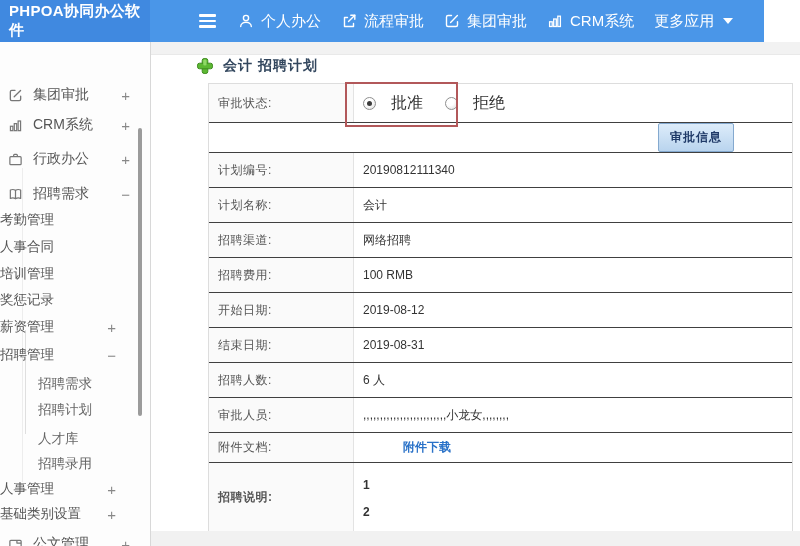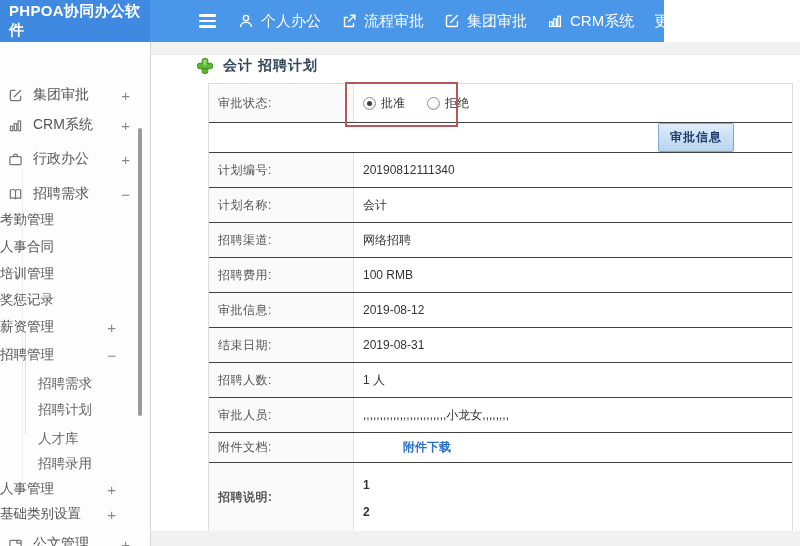--- a/index.html
+++ b/index.html
@@ -3,21 +3,21 @@
 <meta charset="utf-8">
 <style>
   * { margin:0; padding:0; box-sizing:border-box; }
   html,body { width:800px; height:546px; }
   body {
     position:relative; overflow:hidden; background:#fff;
     font-family:"Liberation Sans","DejaVu Sans",sans-serif;
     -webkit-font-smoothing:antialiased;
   }
   
-  .topbar { position:absolute; left:0; top:0; width:664px; height:42px; background:#4a96e8; z-index:10; }
+  .topbar { position:absolute; left:0; top:0; width:764px; height:42px; background:#4a96e8; z-index:10; }
   .logo { position:absolute; left:0; top:0; width:150px; height:42px; background:#4089e0;
           color:#fff; font-size:15px; font-weight:bold; display:flex; align-items:center; padding-left:9px; letter-spacing:.3px; }
   .nav { position:absolute; left:197px; top:0; height:42px; display:flex; align-items:center; gap:20px; color:#fff; }
   .hamburger { display:flex; flex-direction:column; gap:3px; cursor:pointer; padding:4px 2px; }
   .hamburger i { display:block; width:17px; height:2.4px; background:#fff; border-radius:1px; }
   .nav-item { display:flex; align-items:center; gap:7px; font-size:15px; cursor:pointer; white-space:nowrap; }
   .caret { width:0; height:0; border-left:5px solid transparent; border-right:5px solid transparent; border-top:6px solid #fff; margin-left:2px; }
   svg.ic { display:block; }
 
   
@@ -46,21 +46,21 @@
   .trow { display:flex; border-bottom:1px solid #404040; }
   .trow:last-child { border-bottom:none;font-weight:bold; }
   .h39{height:39px} .h30{height:30px} .h35{height:35px} .h68{height:68px}
   .tlabel { width:145px; background:#fafafa; border-right:1px solid #e3e3e3; display:flex; align-items:center;
             padding-left:9px; font-size:12px; color:#555; letter-spacing:.5px; }
   .tvalue { flex:1; display:flex; align-items:center; padding-left:9px; font-size:12px; color:#333; }
   .radio { width:13px; height:13px; border-radius:50%; border:1px solid #8f8f8f; flex:0 0 auto;
            background:radial-gradient(circle at 35% 30%, #ffffff 0 40%, #d9d9d9 100%);
            display:inline-flex; align-items:center; justify-content:center; cursor:pointer; }
   .radio.checked::after { content:""; width:5px; height:5px; border-radius:50%; background:#3c3c3c; }
-  .radio-label { font-size:12px; color:#333; margin-left:5px; cursor:pointer; }
+  .radio-label { font-size:16px; color:#333; margin-left:15px; cursor:pointer; }
   .radio-gap { margin-left:22px; }
   .approve-btn { margin-left:auto; margin-right:58px; font-size:12px; font-weight:bold; color:#1f3a68;
                  background:linear-gradient(#ddecfa,#b9d4ee); border:1px solid #84a9cf; border-radius:2px;
                  padding:4px 11px; cursor:pointer; font-family:inherit; letter-spacing:1px; }
   .link { color:#2a72c8; font-weight:bold; text-decoration:none; cursor:pointer;margin-left:40px; }
   .desc-value { display:block; padding-top:9px; line-height:27px; }
 
   
   .red-annotation { position:absolute; left:345px; top:82px; width:113px; height:45px;
                     border:2px solid #b2585a; z-index:40; pointer-events:none; }
@@ -271,30 +271,30 @@
     </div>
     <div class="trow h35">
       <div class="tlabel">招聘渠道:</div>
       <div class="tvalue">网络招聘</div>
     </div>
     <div class="trow h35">
       <div class="tlabel">招聘费用:</div>
       <div class="tvalue">100 RMB</div>
     </div>
     <div class="trow h35">
-      <div class="tlabel">审批信息:</div>
+      <div class="tlabel">开始日期:</div>
       <div class="tvalue">2019-08-12</div>
     </div>
     <div class="trow h35">
       <div class="tlabel">结束日期:</div>
       <div class="tvalue">2019-08-31</div>
     </div>
     <div class="trow h35">
       <div class="tlabel">招聘人数:</div>
-      <div class="tvalue">1 人</div>
+      <div class="tvalue">6 人</div>
     </div>
     <div class="trow h35">
       <div class="tlabel">审批人员:</div>
       <div class="tvalue">,,,,,,,,,,,,,,,,,,,,,,,,,小龙女,,,,,,,,</div>
     </div>
     <div class="trow h30">
       <div class="tlabel">附件文档:</div>
       <div class="tvalue">
         <a class="link">附件下载</a>
       </div>

